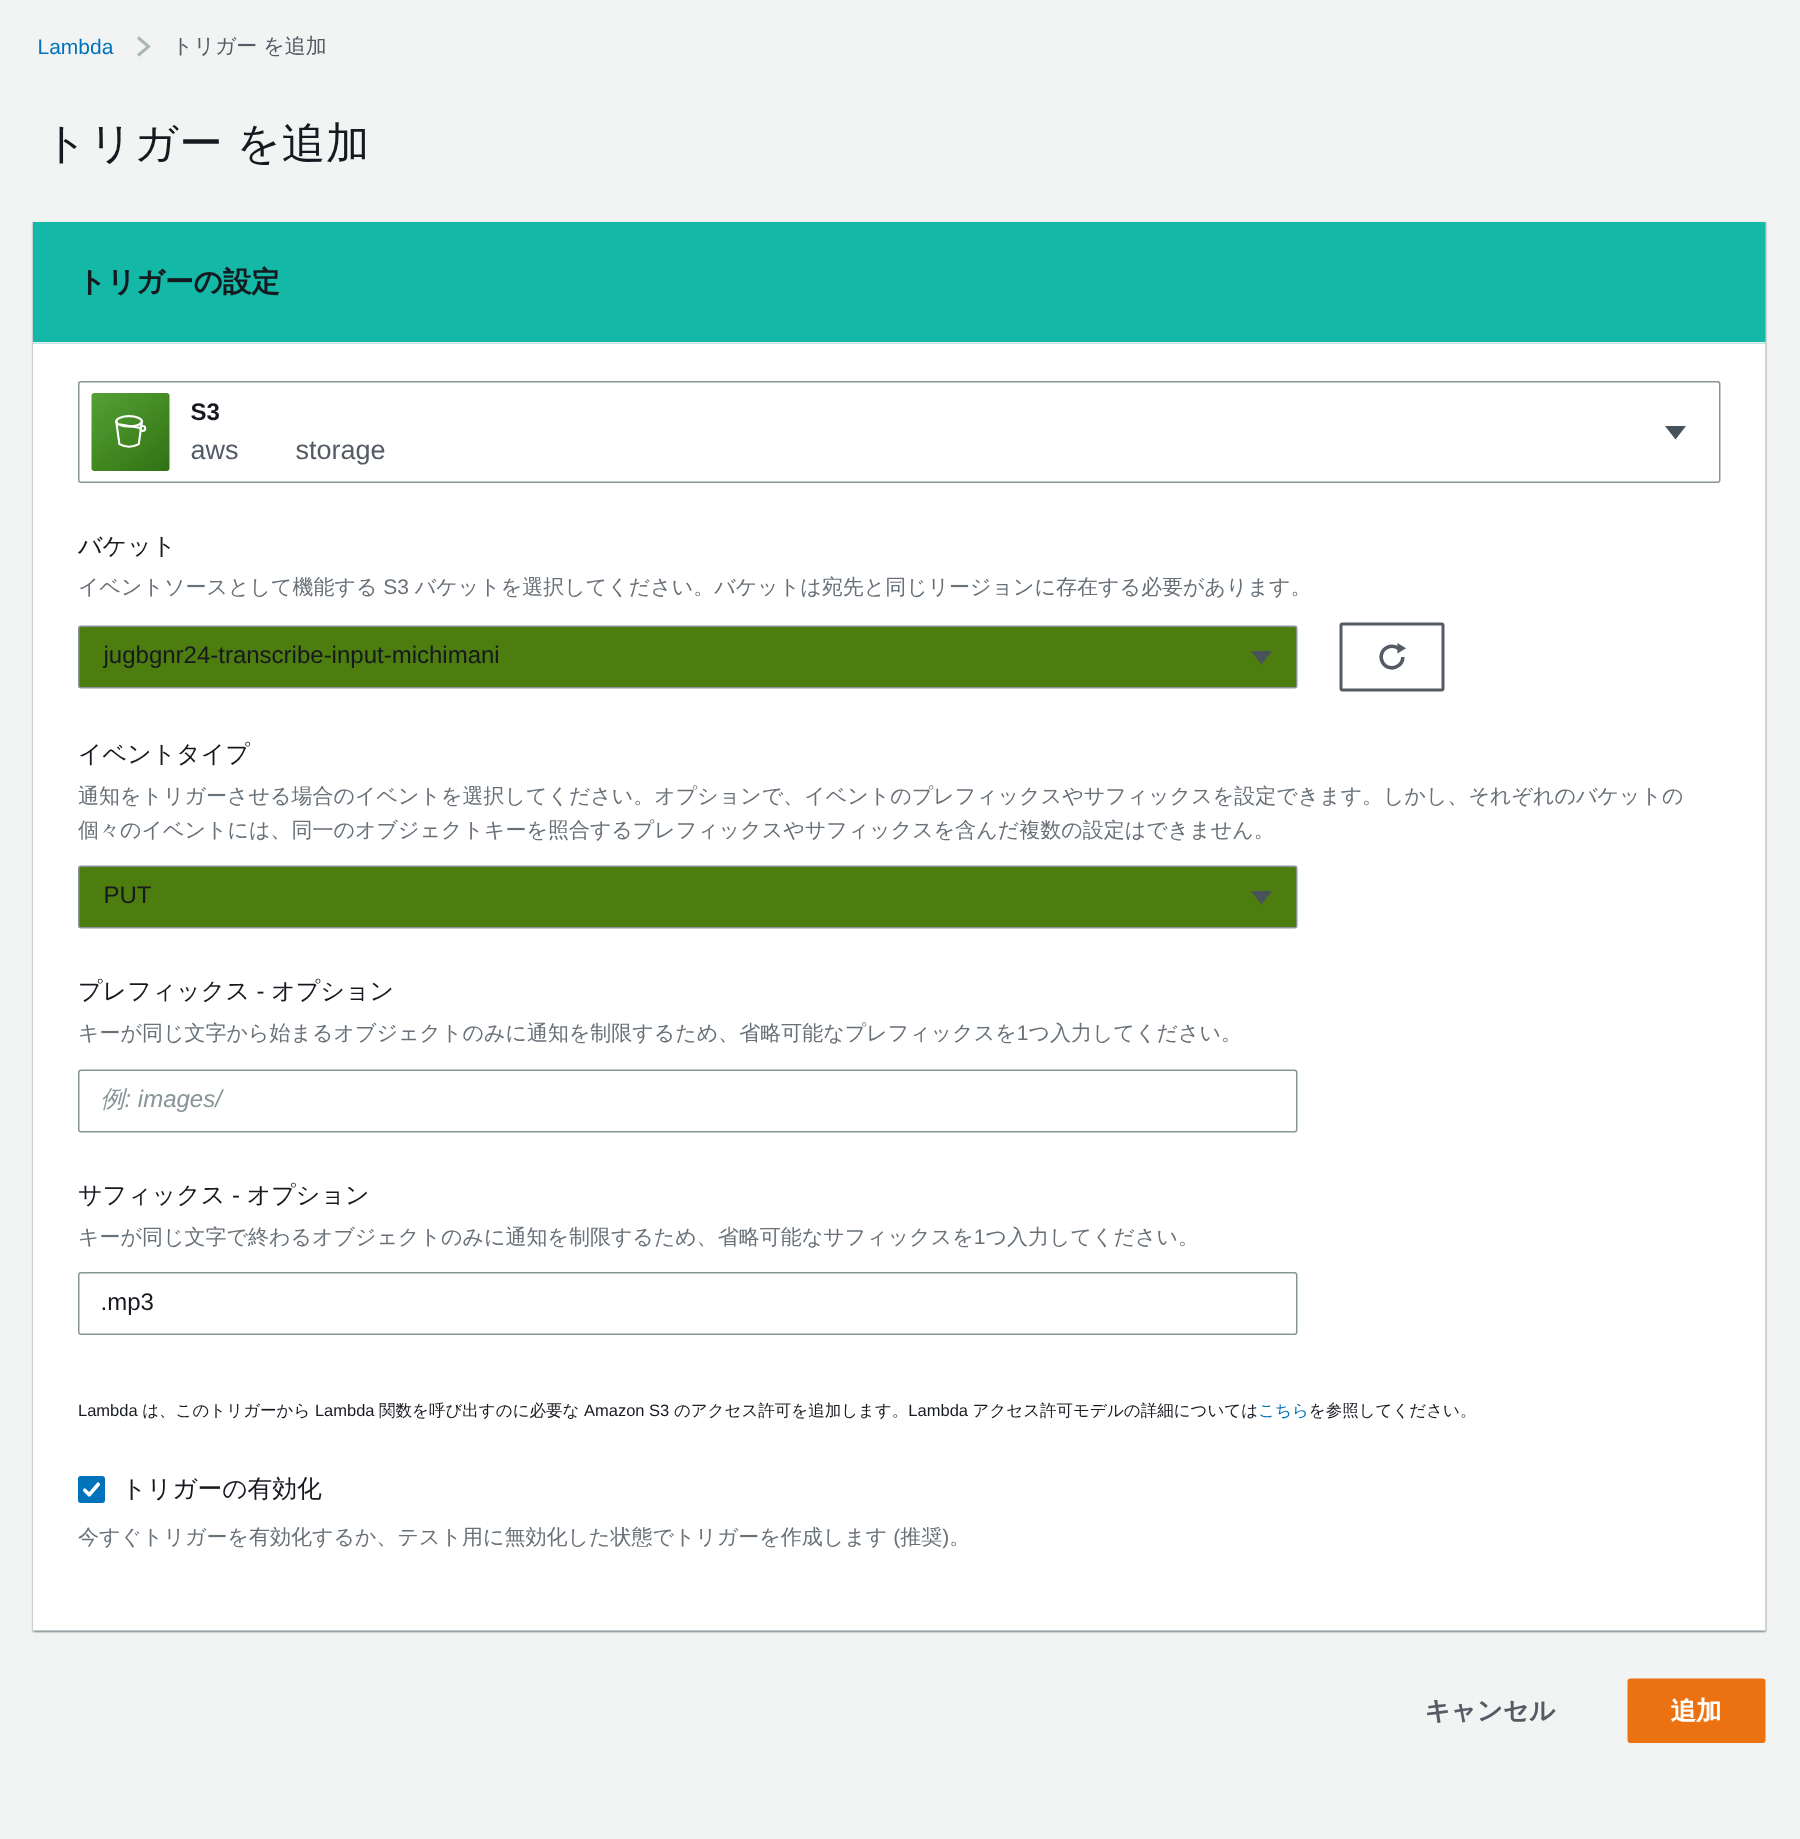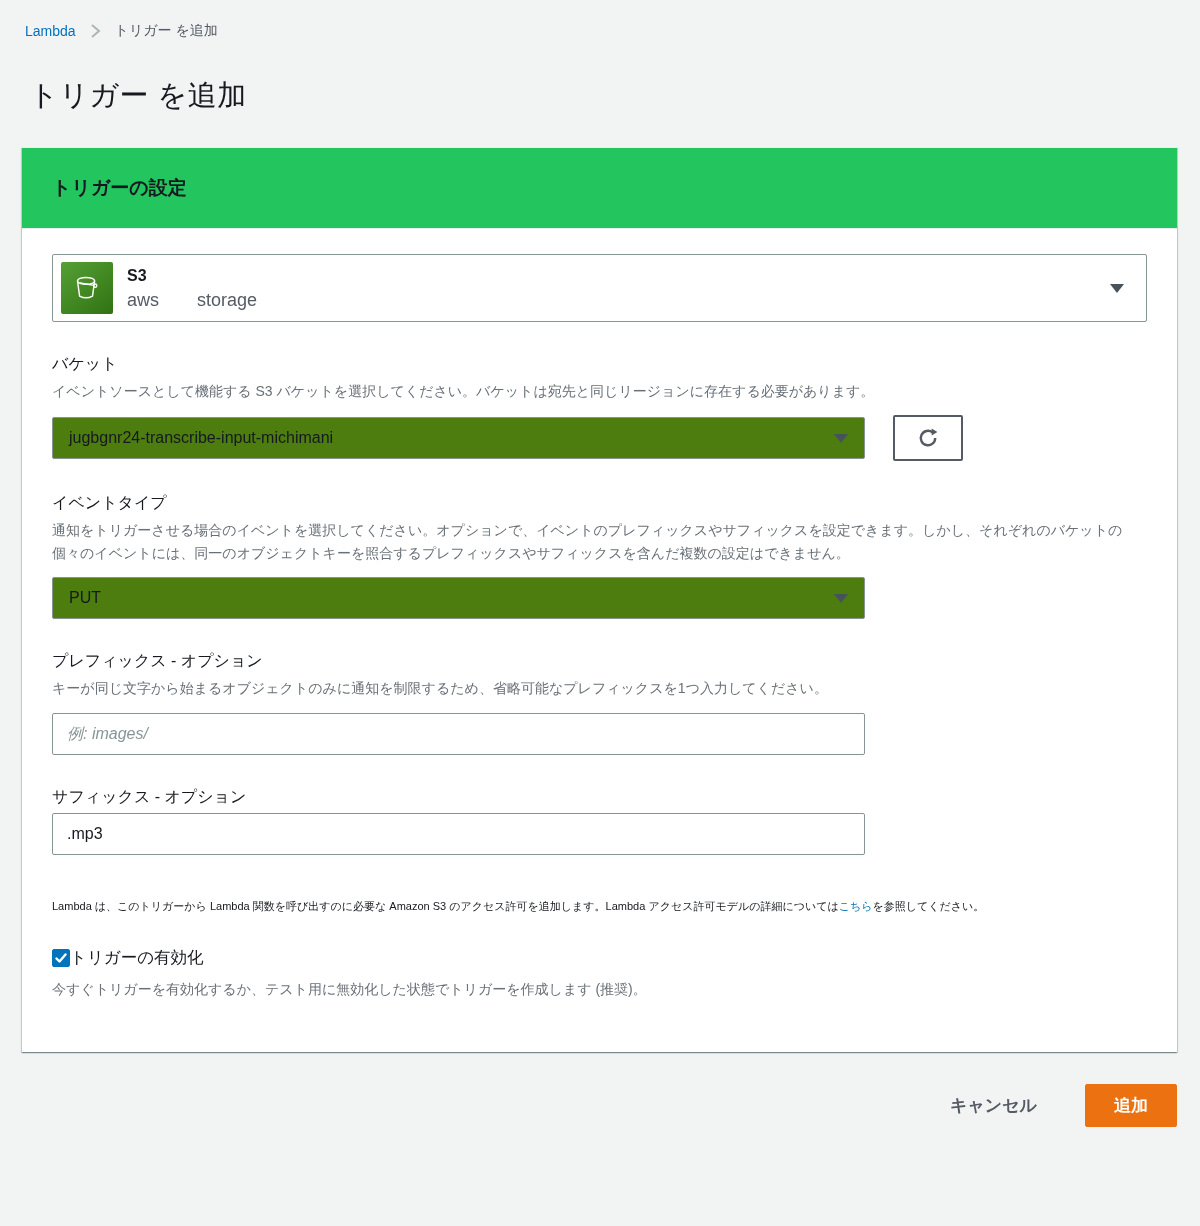--- a/index.html
+++ b/index.html
@@ -35,21 +35,21 @@
   }
 
   
   .card {
     margin: 31px 23px 0 22px;
     background: #ffffff;
     box-shadow: 0 1px 1px 0 rgba(0,28,36,.3), 1px 1px 1px 0 rgba(0,28,36,.15), -1px 1px 1px 0 rgba(0,28,36,.15);
     border-top: 1px solid #eaeded;
   }
   .card-header {
-    background: #22c55e;
+    background: #14b8a6;
     border-bottom: 1px solid #eaeded;
     padding: 27px 30px;
   }
   .card-header h2 {
     margin: 0;
     font-size: 19px;
     font-weight: 700;
     color: #16191f;
   }
   .card-body { padding: 25px 30px 52px 30px; }
@@ -140,21 +140,21 @@
   .perm-note {
     margin: 42px 0 0 0;
     font-size: 11px;
     color: #16191f;
     line-height: 1.65;
     max-width: 1105px;
   }
   .inline-link { color: #0073bb; text-decoration: none; cursor: pointer; }
 
   
-  .checkbox-row { margin-top: 32px; display: flex; align-items: center; }
+  .checkbox-row { margin-top: 32px; display: flex; align-items: center; gap: 11px; }
   .checkbox {
     width: 18px; height: 18px;
     background: #0073bb;
     border: 1px solid #0073bb;
     border-radius: 2px;
     display: inline-flex;
     align-items: center;
     justify-content: center;
     cursor: pointer;
     flex: 0 0 auto;
@@ -262,20 +262,21 @@
     </div>
 
     <div class="field">
       <div class="field-label">プレフィックス - オプション</div>
       <div class="field-desc">キーが同じ文字から始まるオブジェクトのみに通知を制限するため、省略可能なプレフィックスを1つ入力してください。</div>
       <input type="text" class="text-input" placeholder="例: images/" style="">
     </div>
 
     <div class="field">
       <div class="field-label">サフィックス - オプション</div>
+      <div class="field-desc">キーが同じ文字で終わるオブジェクトのみに通知を制限するため、省略可能なサフィックスを1つ入力してください。</div>
       <input type="text" class="text-input" value=".mp3" style="">
     </div>
 
     <p class="perm-note"><span>Lambda は、このトリガーから Lambda 関数を呼び出すのに必要な Amazon S3 のアクセス許可を追加します。Lambda アクセス許可モデルの詳細については</span><a class="inline-link">こちら</a><span>を参照してください。</span></p>
 
     <div class="checkbox-row">
       <span class="checkbox" tabindex="0">
         <svg width="12" height="12" viewBox="0 0 12 12" fill="none" stroke="#ffffff" stroke-width="2.4" stroke-linecap="round" stroke-linejoin="round">
             <polyline points="1.5,6.5 4.5,9.5 10.5,2.5"></polyline>
           </svg>

